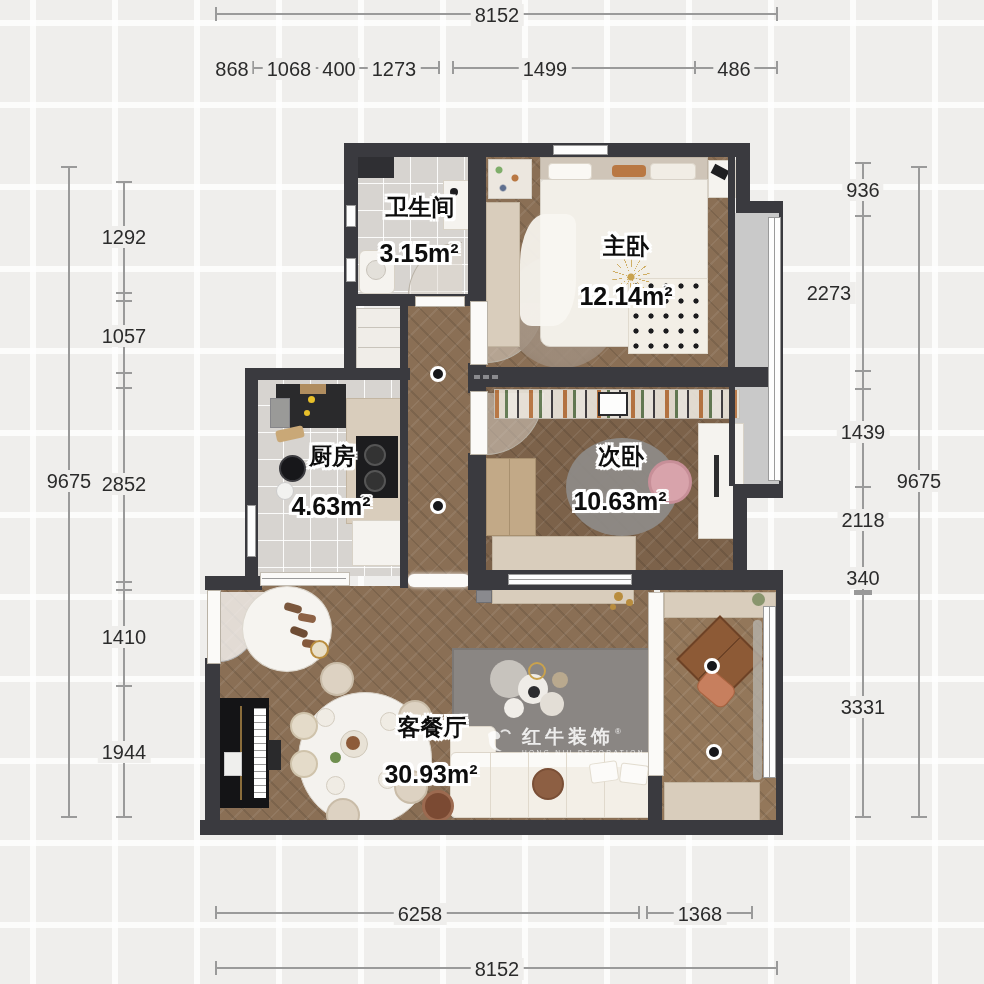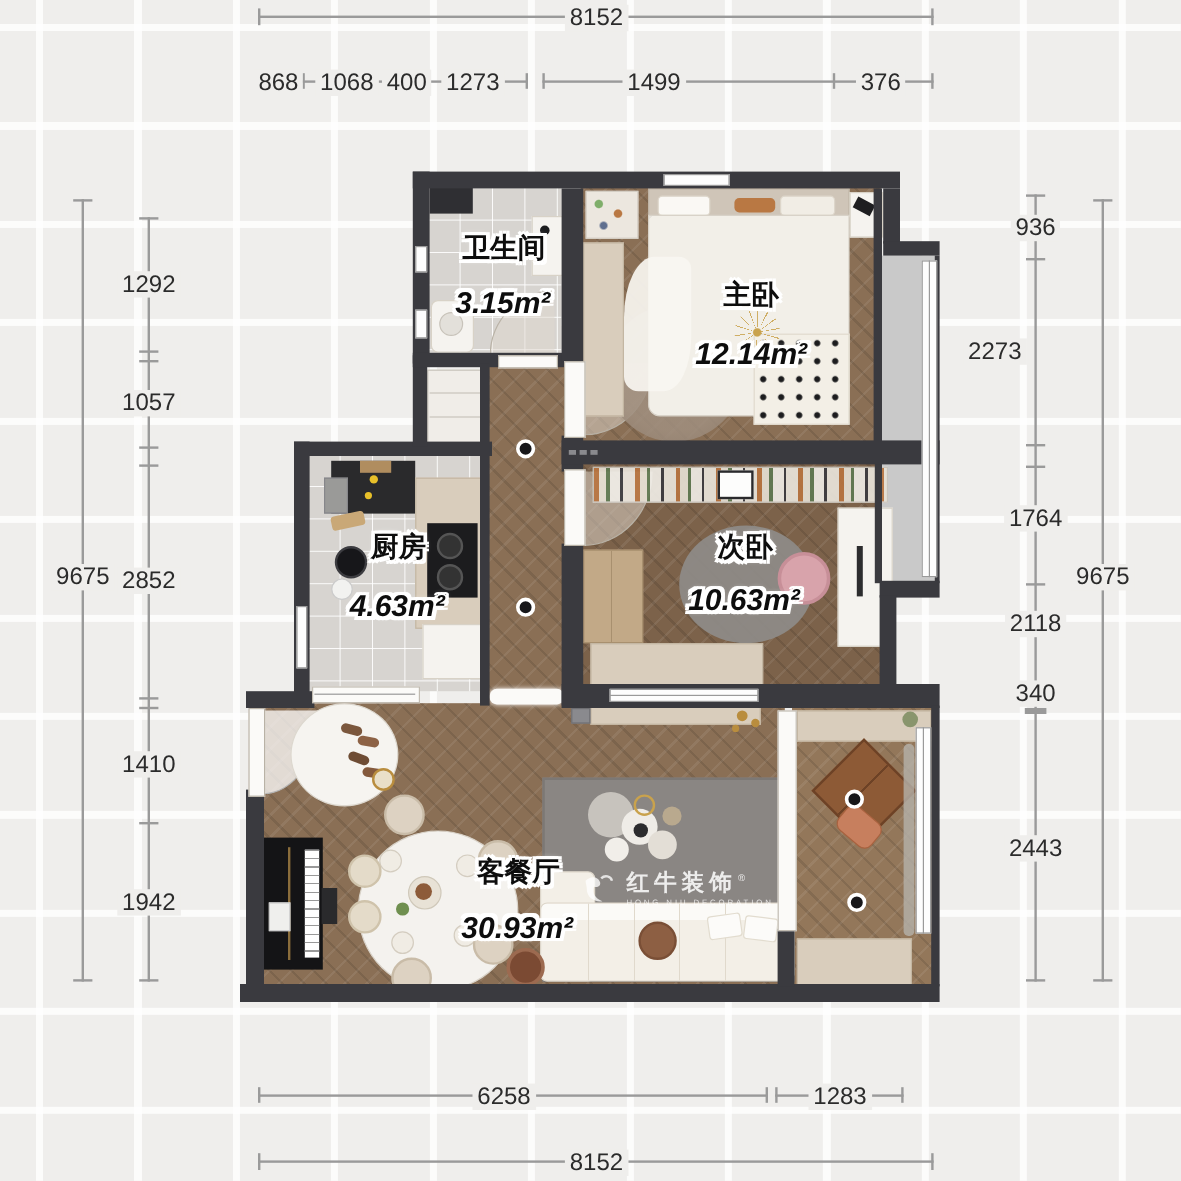--- a/index.html
+++ b/index.html
@@ -38,21 +38,21 @@
   .arc-br{position:absolute;z-index:8;background:rgba(216,207,196,.55);border:1.5px solid #b9b2a6;border-radius:0 0 100% 0;box-sizing:border-box;border-top:none;border-left:none;}
   .arc-tl{position:absolute;z-index:8;background:rgba(223,216,205,.5);border:1.5px solid #b9b2a6;border-radius:100% 0 0 0;box-sizing:border-box;border-bottom:none;border-right:none;}
   .circ{border-radius:50%;}
   
   .ln{position:absolute;background:#9a9a9a;z-index:5;}
   .dim{position:absolute;transform:translate(-50%,-50%);font-size:20px;color:#2b2b2b;
        background:#efeeec;padding:0 4px;white-space:nowrap;z-index:6;line-height:1.1;}
   .rlabel{position:absolute;transform:translate(-50%,-50%);font-weight:bold;color:#0d0d0d;white-space:nowrap;z-index:50;
     text-shadow:-3px -3px 0 #fff,3px -3px 0 #fff,-3px 3px 0 #fff,3px 3px 0 #fff,0 -3px 0 #fff,0 3px 0 #fff,-3px 0 0 #fff,3px 0 0 #fff,0 0 5px #fff;}
   .rname{font-size:23px;}
-  .rarea{font-size:25px;font-style:italic;}
+  .rarea{font-size:25px;}
   .dotmat{background-color:#f3efe6;background-image:radial-gradient(circle at 7px 7px, #1c1c1e 2.2px, transparent 3px);background-size:15px 15px;border:1px solid #e0dace;}
   .shelf{background:#f0ede8;border:1px solid #c9c4bb;}
   .books{background-image:repeating-linear-gradient(90deg,#b9743f 0 4px,#e8e2d6 4px 10px,#5f7a52 10px 13px,#f2efe9 13px 22px,#3a3a3f 22px 24px,#ece7de 24px 34px);opacity:.9;}
   .sparkle{position:absolute;z-index:11;border-radius:50%;
     background:radial-gradient(circle,#c9a24d 0 3px,rgba(201,162,77,0) 4px),
       repeating-conic-gradient(rgba(201,162,77,.85) 0 3deg, transparent 3deg 26deg);}
   .dot-ceil{position:absolute;z-index:12;width:10px;height:10px;border-radius:50%;background:#17171a;border:3px solid #fff;}
   .wm{position:absolute;z-index:55;display:flex;align-items:center;gap:8px;opacity:.85;}
   .wm-text{color:#fff;}
   .wm-brand{font-size:19px;font-weight:bold;letter-spacing:4px;line-height:1;}
@@ -76,30 +76,30 @@
   <div class="ln" style="left:352px;top:61px;width:2px;height:13px"></div>
   <div class="ln" style="left:438px;top:61px;width:2px;height:13px"></div>
   <div class="ln" style="left:452px;top:61px;width:2px;height:13px"></div>
   <div class="ln" style="left:694px;top:61px;width:2px;height:13px"></div>
   <div class="ln" style="left:776px;top:61px;width:2px;height:13px"></div>
   <div class="dim" style="left:232px;top:69px">868</div>
   <div class="dim" style="left:289px;top:69px">1068</div>
   <div class="dim" style="left:339px;top:69px">400</div>
   <div class="dim" style="left:394px;top:69px">1273</div>
   <div class="dim" style="left:545px;top:69px">1499</div>
-  <div class="dim" style="left:734px;top:69px">376</div>
+  <div class="dim" style="left:734px;top:69px">486</div>
 
   <div class="ln" style="left:215px;top:912px;width:425px;height:2px"></div>
   <div class="ln" style="left:646px;top:912px;width:107px;height:2px"></div>
   <div class="ln" style="left:215px;top:906px;width:2px;height:13px"></div>
   <div class="ln" style="left:638px;top:906px;width:2px;height:13px"></div>
   <div class="ln" style="left:646px;top:906px;width:2px;height:13px"></div>
   <div class="ln" style="left:751px;top:906px;width:2px;height:13px"></div>
   <div class="dim" style="left:420px;top:914px">6258</div>
-  <div class="dim" style="left:700px;top:914px">1283</div>
+  <div class="dim" style="left:700px;top:914px">1368</div>
 
   <div class="ln" style="left:215px;top:967px;width:563px;height:2px"></div>
   <div class="ln" style="left:215px;top:961px;width:2px;height:14px"></div>
   <div class="ln" style="left:776px;top:961px;width:2px;height:14px"></div>
   <div class="dim" style="left:497px;top:969px">8152</div>
 
   <div class="ln" style="left:68px;top:166px;width:2px;height:652px"></div>
   <div class="ln" style="left:61px;top:166px;width:16px;height:2px"></div>
   <div class="ln" style="left:61px;top:816px;width:16px;height:2px"></div>
   <div class="dim" style="left:69px;top:481px">9675</div>
@@ -111,37 +111,37 @@
   <div class="ln" style="left:116px;top:372px;width:16px;height:2px"></div>
   <div class="ln" style="left:116px;top:387px;width:16px;height:2px"></div>
   <div class="ln" style="left:116px;top:581px;width:16px;height:2px"></div>
   <div class="ln" style="left:116px;top:589px;width:16px;height:2px"></div>
   <div class="ln" style="left:116px;top:685px;width:16px;height:2px"></div>
   <div class="ln" style="left:116px;top:816px;width:16px;height:2px"></div>
   <div class="dim" style="left:124px;top:237px">1292</div>
   <div class="dim" style="left:124px;top:336px">1057</div>
   <div class="dim" style="left:124px;top:484px">2852</div>
   <div class="dim" style="left:124px;top:637px">1410</div>
-  <div class="dim" style="left:124px;top:752px">1942</div>
+  <div class="dim" style="left:124px;top:752px">1944</div>
 
   <div class="ln" style="left:862px;top:162px;width:2px;height:656px"></div>
   <div class="ln" style="left:855px;top:162px;width:16px;height:2px"></div>
   <div class="ln" style="left:855px;top:215px;width:16px;height:2px"></div>
   <div class="ln" style="left:855px;top:370px;width:16px;height:2px"></div>
   <div class="ln" style="left:855px;top:388px;width:16px;height:2px"></div>
   <div class="ln" style="left:855px;top:486px;width:16px;height:2px"></div>
   <div class="ln" style="left:855px;top:569px;width:16px;height:2px"></div>
   <div class="ln" style="left:854px;top:590px;width:18px;height:5px"></div>
   <div class="ln" style="left:855px;top:816px;width:16px;height:2px"></div>
   <div class="dim" style="left:863px;top:190px">936</div>
   <div class="dim" style="left:829px;top:293px">2273</div>
-  <div class="dim" style="left:863px;top:432px">1764</div>
+  <div class="dim" style="left:863px;top:432px">1439</div>
   <div class="dim" style="left:863px;top:520px">2118</div>
   <div class="dim" style="left:863px;top:578px">340</div>
-  <div class="dim" style="left:863px;top:707px">2443</div>
+  <div class="dim" style="left:863px;top:707px">3331</div>
 
   <div class="ln" style="left:918px;top:166px;width:2px;height:652px"></div>
   <div class="ln" style="left:911px;top:166px;width:16px;height:2px"></div>
   <div class="ln" style="left:911px;top:816px;width:16px;height:2px"></div>
   <div class="dim" style="left:919px;top:481px">9675</div>
 </div>
 
 <div>
   <div class="tile" style="left:356px;top:156px;width:112px;height:142px"></div>
   <div class="tile" style="left:256px;top:378px;width:146px;height:198px"></div>

